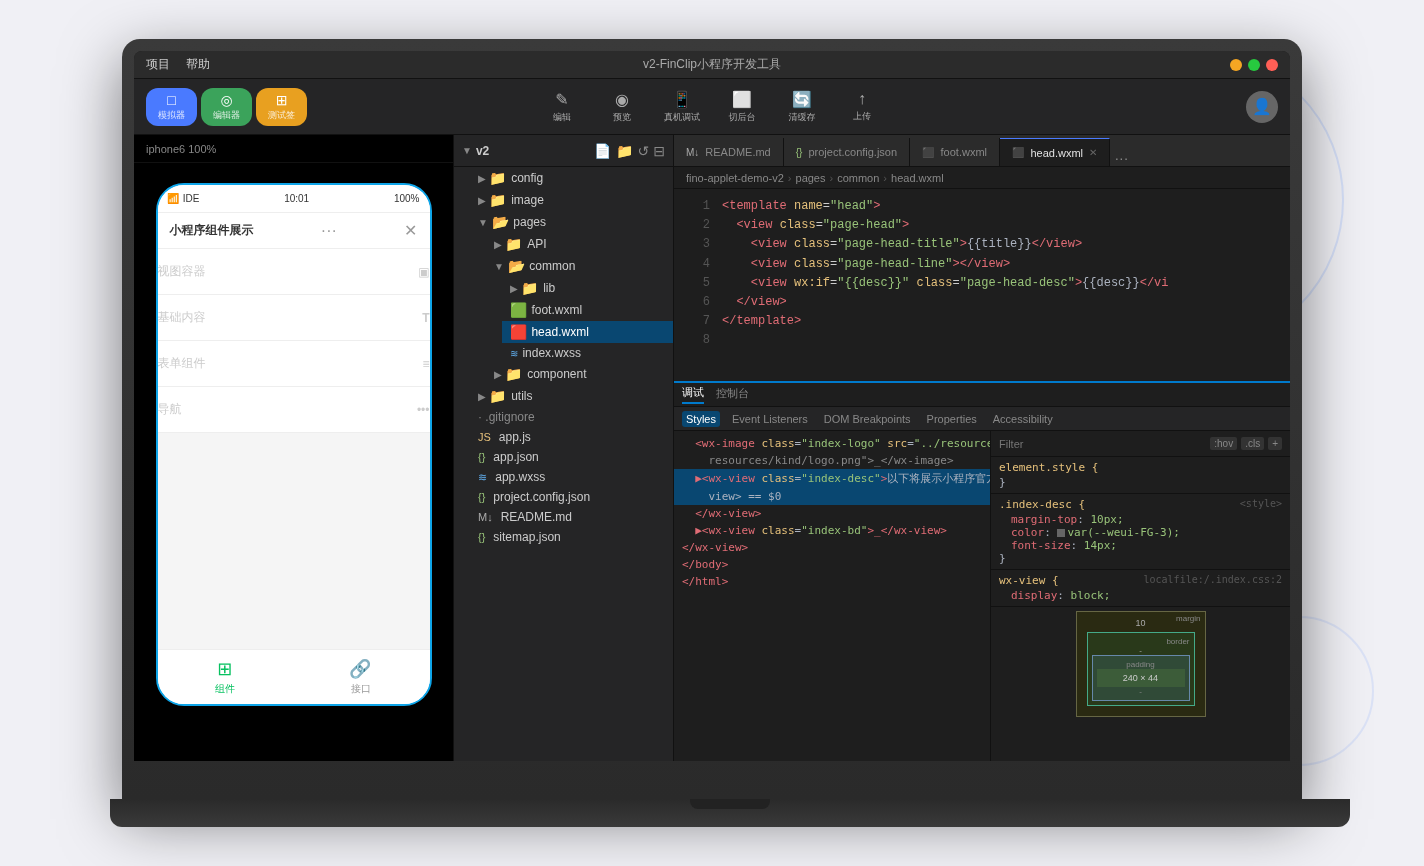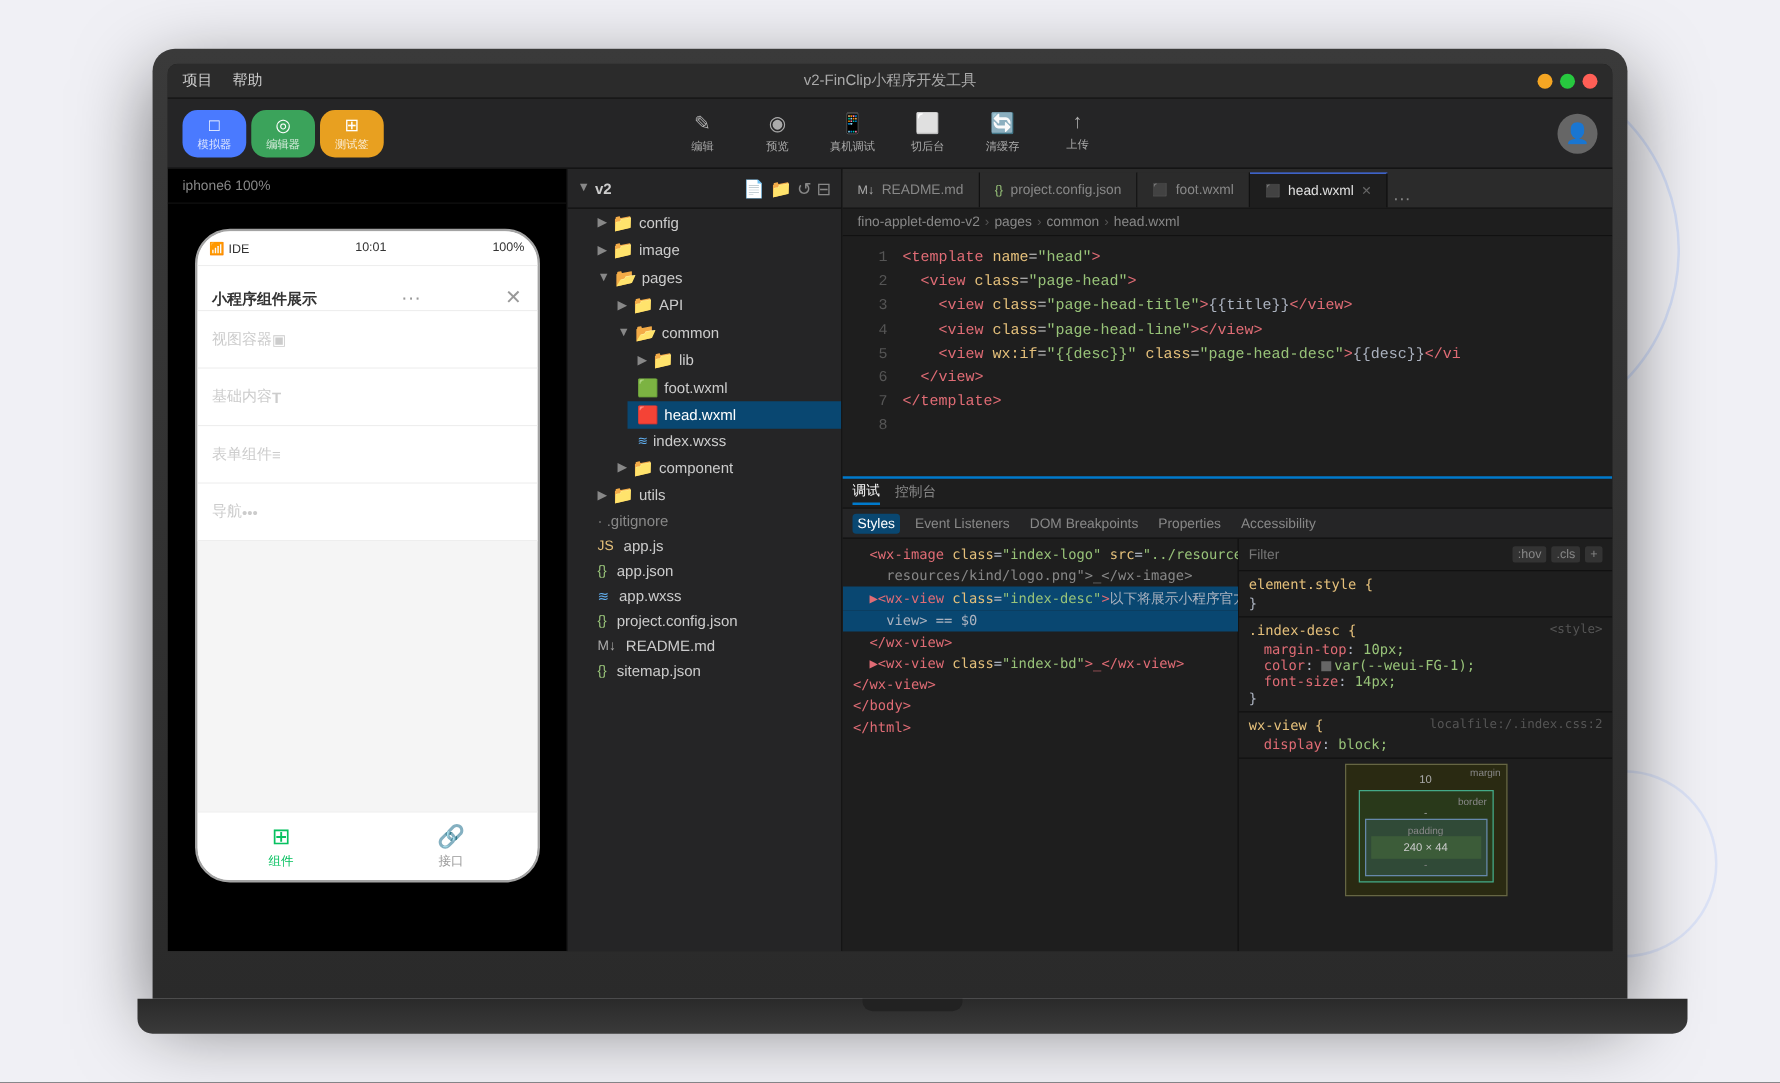--- a/index.html
+++ b/index.html
@@ -208,40 +208,40 @@
       flex: 1;
       display: flex;
       align-items: flex-start;
       justify-content: center;
       padding: 20px 20px 10px;
     }
     .phone-device {
       width: 276px;
       background: #fff;
       border-radius: 28px;
-      border: 2px solid #a3a3a3;
+      border: 2px solid #0ea5e9;
       overflow: hidden;
       box-shadow: 0 4px 20px rgba(0,0,0,0.5);
     }
     .phone-status-bar {
       height: 28px;
       background: #fff;
       display: flex;
       align-items: center;
       justify-content: space-between;
       padding: 0 10px;
       font-size: 10px;
       color: #333;
       border-bottom: 1px solid #eee;
     }
     .phone-title-bar {
       height: 36px;
       background: #fff;
       display: flex;
-      align-items: flex-end;
+      align-items: center;
       justify-content: space-between;
       padding: 0 12px;
       border-bottom: 1px solid #eee;
     }
     .phone-app-title { font-size: 12px; color: #333; font-weight: 600; }
     .phone-content {
       background: #f5f5f5;
       min-height: 400px;
     }
 
@@ -267,22 +267,22 @@
       color: white;
       border-radius: 4px;
       padding: 6px 8px;
       font-size: 11px;
       line-height: 1.4;
     }
 
     .phone-section {
       display: flex;
       align-items: center;
-      justify-content: flex-start;
-      padding: 14px 12px;
+      justify-content: space-between;
+      padding: 14px 0;
       border-bottom: 1px solid #eee;
       background: #fff;
     }
 
     .phone-bottom-nav {
       display: flex;
       justify-content: space-around;
       padding: 8px 0;
       background: #fff;
       border-top: 1px solid #eee;
@@ -906,21 +906,21 @@
 
                   <div class="styles-rule">
                     <div class="styles-rule-selector">
                       .index-desc {
                       <span class="styles-source">&lt;style&gt;</span>
                     </div>
                     <div class="styles-prop">
                       <span class="styles-prop-name">margin-top</span>: <span class="styles-prop-val">10px;</span>
                     </div>
                     <div class="styles-prop">
-                      <span class="styles-prop-name">color</span>: <span style="display:inline-block;width:8px;height:8px;background:#666;margin-right:2px;vertical-align:middle;"></span><span class="styles-prop-val">var(--weui-FG-1);</span>
+                      <span class="styles-prop-name">color</span>: <span style="display:inline-block;width:8px;height:8px;background:#666;margin-right:2px;vertical-align:middle;"></span><span class="styles-prop-val">var(--weui-FG-3);</span>
                     </div>
                     <div class="styles-prop">
                       <span class="styles-prop-name">font-size</span>: <span class="styles-prop-val">14px;</span>
                     </div>
                     <div style="color:#abb2bf;">}</div>
                   </div>
 
                   <div class="styles-rule">
                     <div class="styles-rule-selector">
                       wx-view {

